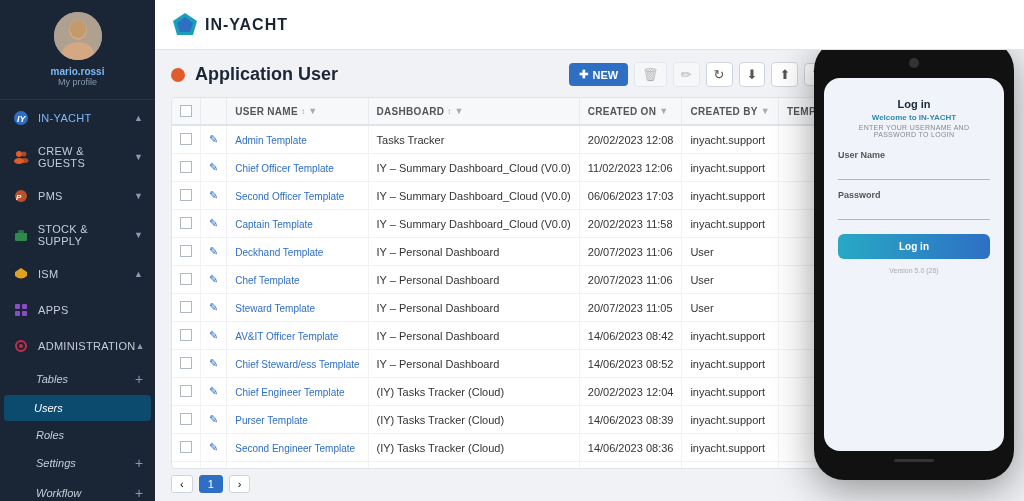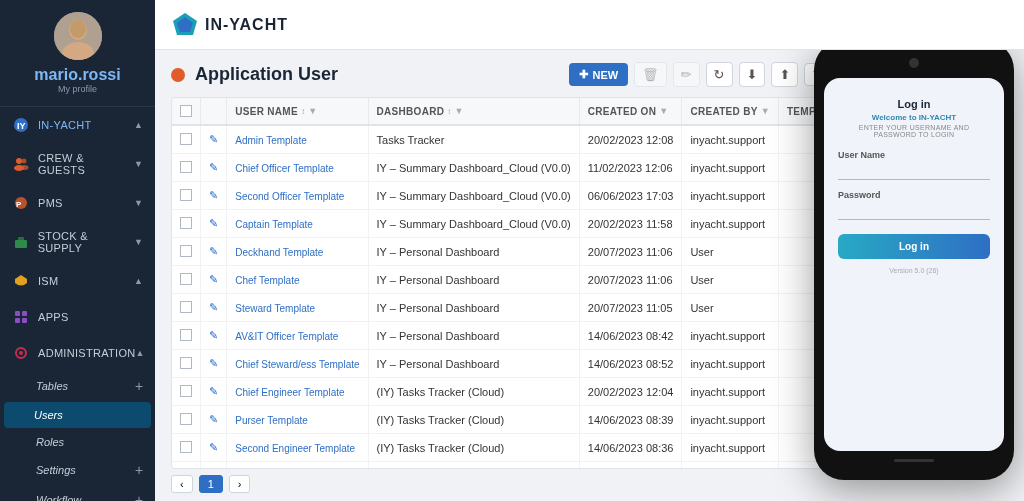--- a/index.html
+++ b/index.html
@@ -24,36 +24,36 @@
     }
     .avatar {
       width: 48px; height: 48px;
       border-radius: 50%;
       background: #8a9ab0;
       overflow: hidden;
       margin-bottom: 6px;
       display: flex; align-items: center; justify-content: center;
     }
     .avatar svg { width: 48px; height: 48px; }
-    .sidebar-username { color: #7eb8f7; font-size: 16px; font-weight: 600; }
+    .sidebar-username { color: #7eb8f7; font-size: 10px; font-weight: 600; }
     .sidebar-profile { color: #8a9ab0; font-size: 9px; }
 
     .sidebar-nav { flex: 1; overflow-y: auto; }
     .nav-item {
       display: flex;
       align-items: center;
       padding: 9px 12px;
       color: #c5cdd8;
       font-size: 11px;
       cursor: pointer;
       position: relative;
       justify-content: space-between;
     }
     .nav-item-inner { display: flex; align-items: center; gap: 8px; }
-    .nav-icon { width: 18px; height: 18px; display: flex; align-items: center; justify-content: center; }
+    .nav-icon { width: 18px; height: 18px; display: flex; align-items: center; justify-content: center; font-style: italic; }
     .nav-icon svg { width: 16px; height: 16px; }
     .nav-chevron { font-size: 9px; color: #8a9ab0; }
     .nav-label { font-size: 11px; font-weight: 500; text-transform: uppercase; letter-spacing: 0.3px; }
 
     .sub-nav-item {
       display: flex; align-items: center; padding: 7px 12px 7px 36px;
       color: #c5cdd8; font-size: 11px; cursor: pointer;
       justify-content: space-between;
       font-style: italic;
     }

